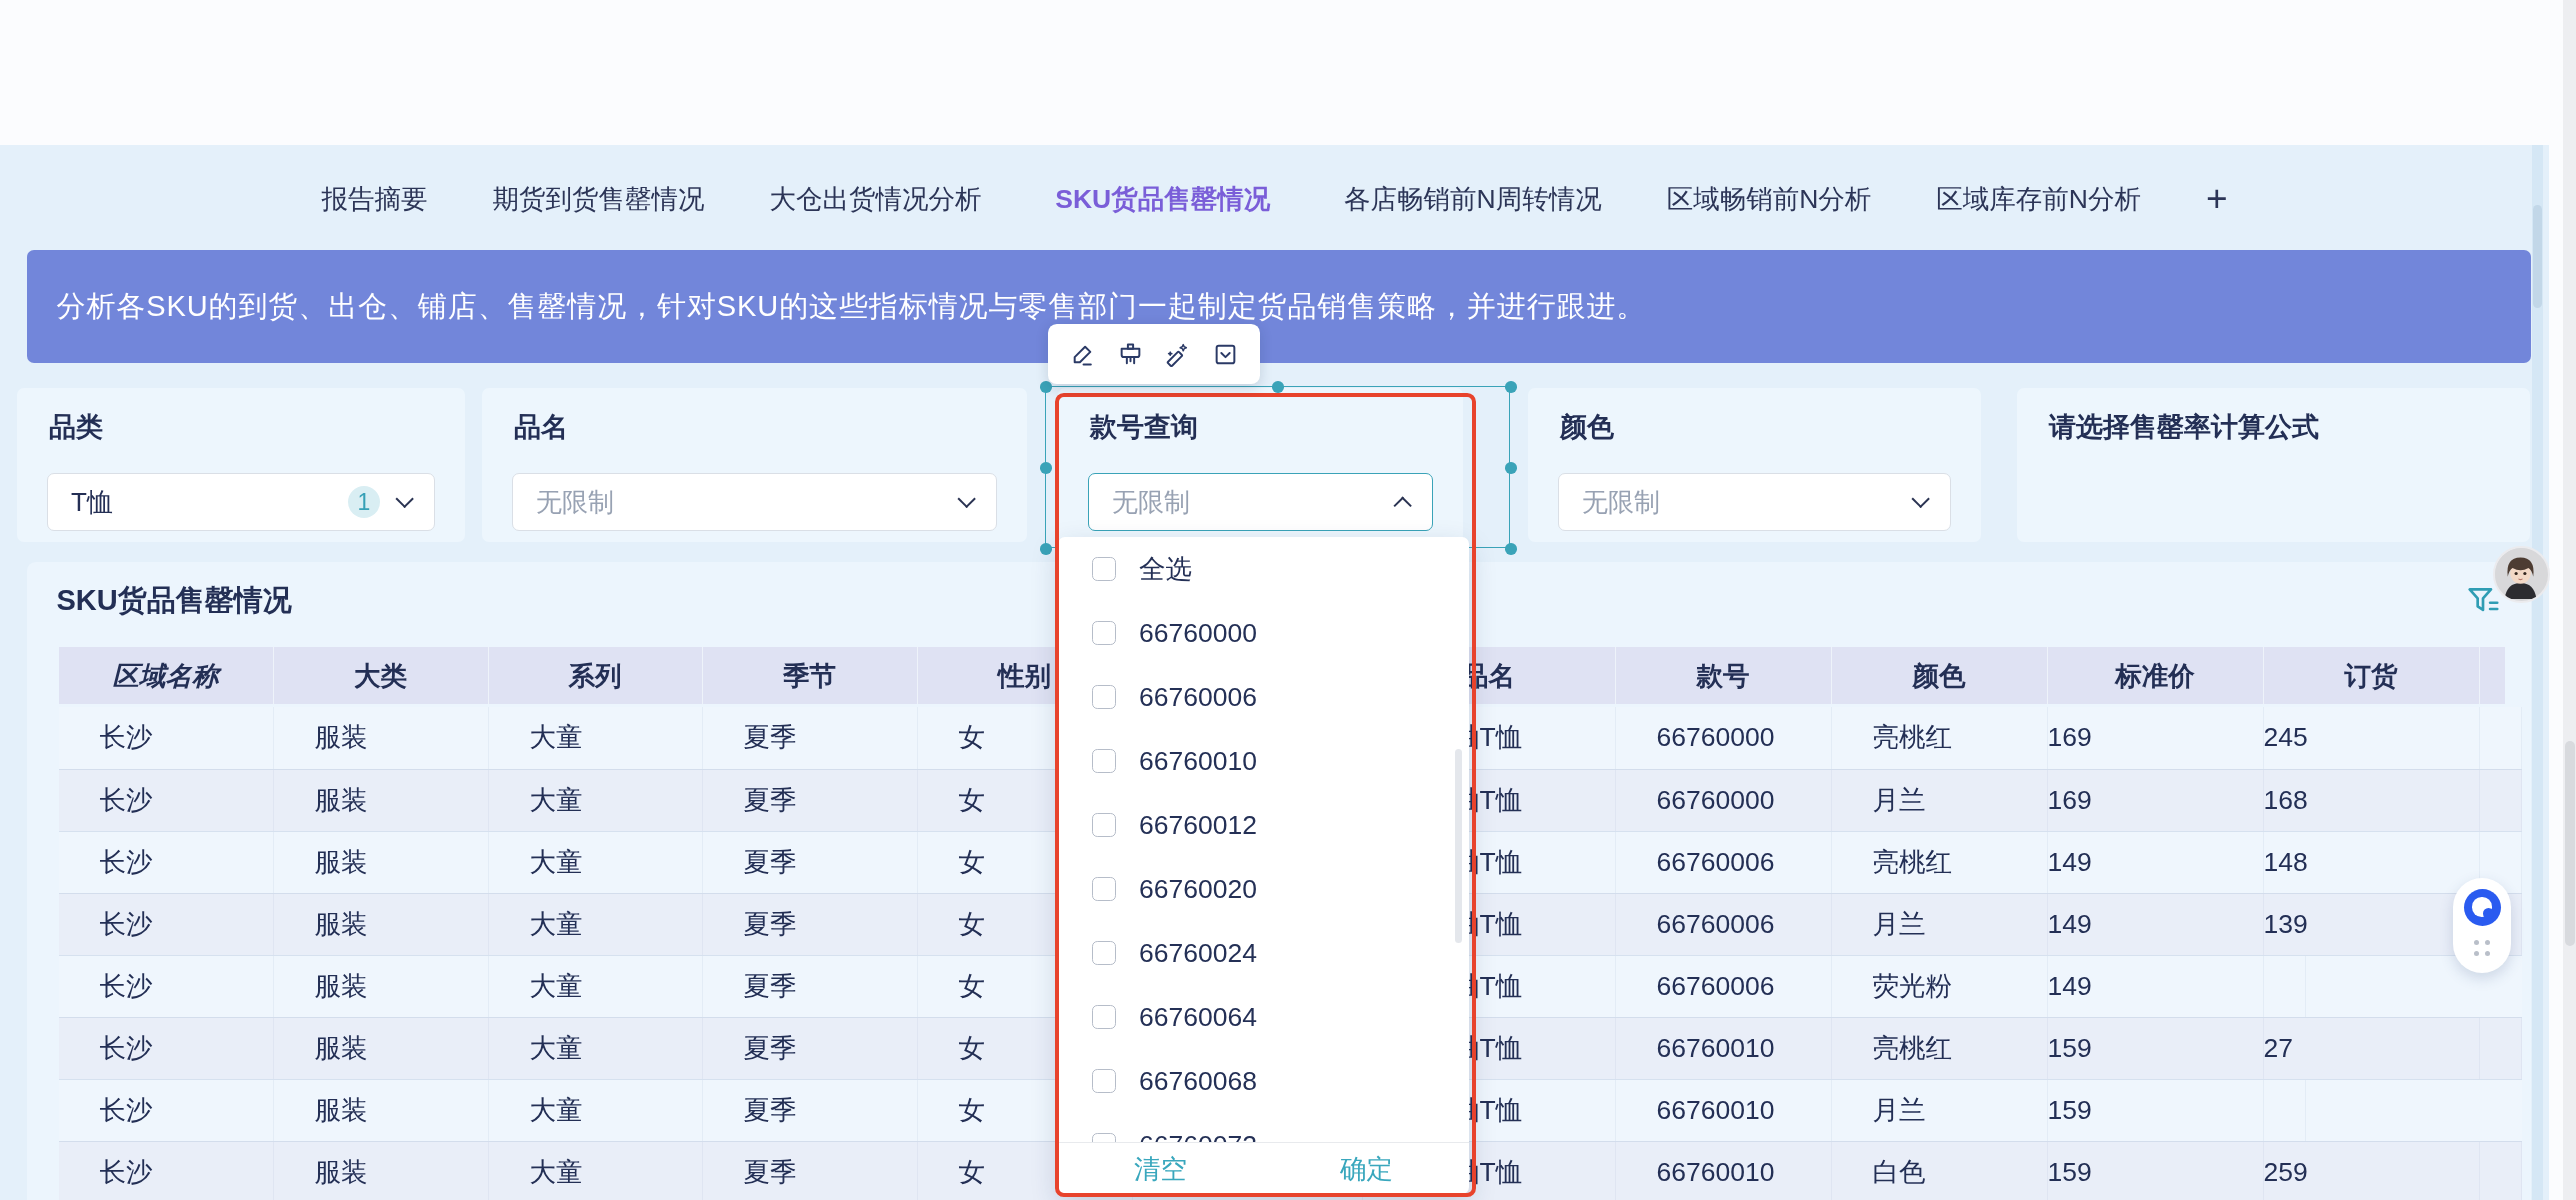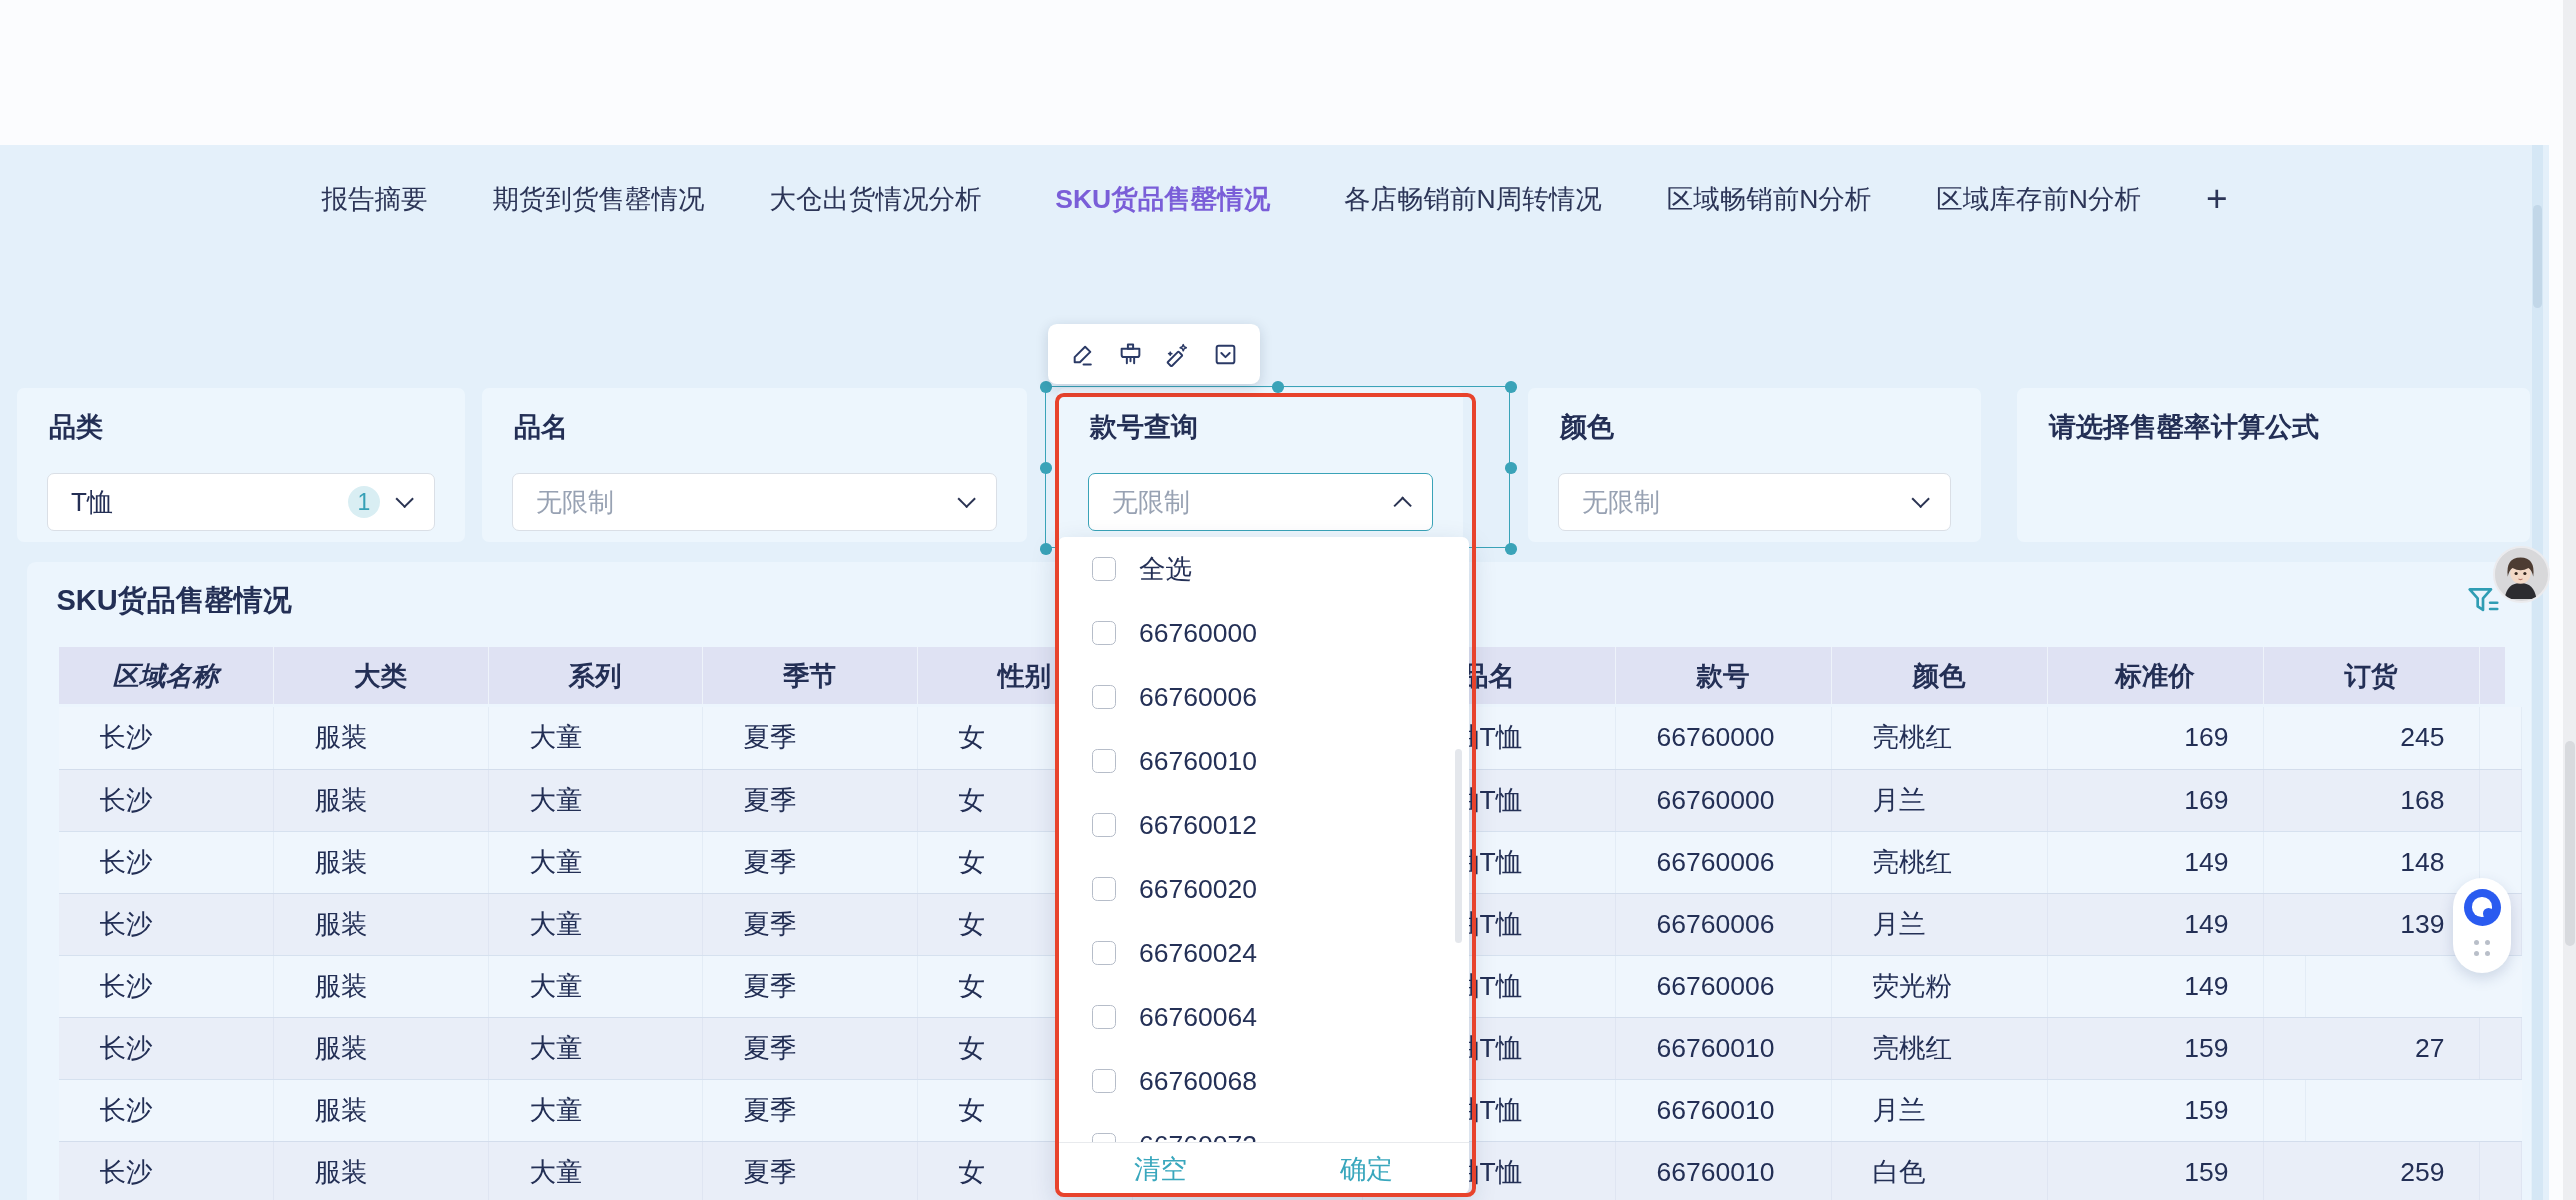--- a/index.html
+++ b/index.html
@@ -55,21 +55,21 @@
   .th { height:57px; background:#dfe2f3; font-size:26.5px; font-weight:700; color:#232f55;
     display:flex; align-items:center; justify-content:center; border-right:1.8px solid #eef3fa; white-space:nowrap; }
   .th:last-child { border-right:none; }
   .tbody { position:absolute; left:32px; top:145px; }
   .tr { display:flex; height:62px; }
   .tr.odd  { background:#eff6fd; }
   .tr.even { background:#e9eef8; }
   .tr + .tr { border-top:0.9px solid rgba(185,200,222,.45); }
   .td { font-size:26.5px; color:#232f55; line-height:60px; padding-left:41px; white-space:nowrap;
     overflow:hidden; border-right:0.9px solid rgba(185,200,222,.22); }
-  .td.num { text-align:right; padding-left:0; padding-right:34px; }
+  .td.num { text-align:left; padding-left:0; padding-right:34px; }
   .td.pname { padding-left:64px; }
 
   
   .sel-frame { position:absolute; left:1045px; top:386px; width:465px; height:162px;
     border:1.8px solid #3aa3b8; z-index:15; pointer-events:none; }
   .handle { position:absolute; width:11.5px; height:11.5px; border-radius:50%; background:#3aa3b8; z-index:16; }
 
   
   .red-frame { position:absolute; left:1055px; top:393px; width:421px; height:804px;
     border:4.4px solid #e8432c; border-radius:8.8px; z-index:30; pointer-events:none; }
@@ -124,20 +124,23 @@
       <span class="tab">报告摘要</span>
         <span class="tab">期货到货售罄情况</span>
         <span class="tab">大仓出货情况分析</span>
         <span class="tab active">SKU货品售罄情况</span>
         <span class="tab">各店畅销前N周转情况</span>
         <span class="tab">区域畅销前N分析</span>
         <span class="tab">区域库存前N分析</span>
         <button class="add-tab" id="add-tab">+</button>
     </nav>
 
+    <section class="banner">
+      <p>分析各SKU的到货、出仓、铺店、售罄情况，针对SKU的这些指标情况与零售部门一起制定货品销售策略，并进行跟进。</p>
+    </section>
 
     <div class="card" style="left:17px;width:448px;">
       <div class="label">品类</div>
       <div class="select">
         <span>T恤</span>
         <span class="spacer"></span>
         <span class="badge">1</span>
         <span class="chev down"></span>
       </div>
     </div>

